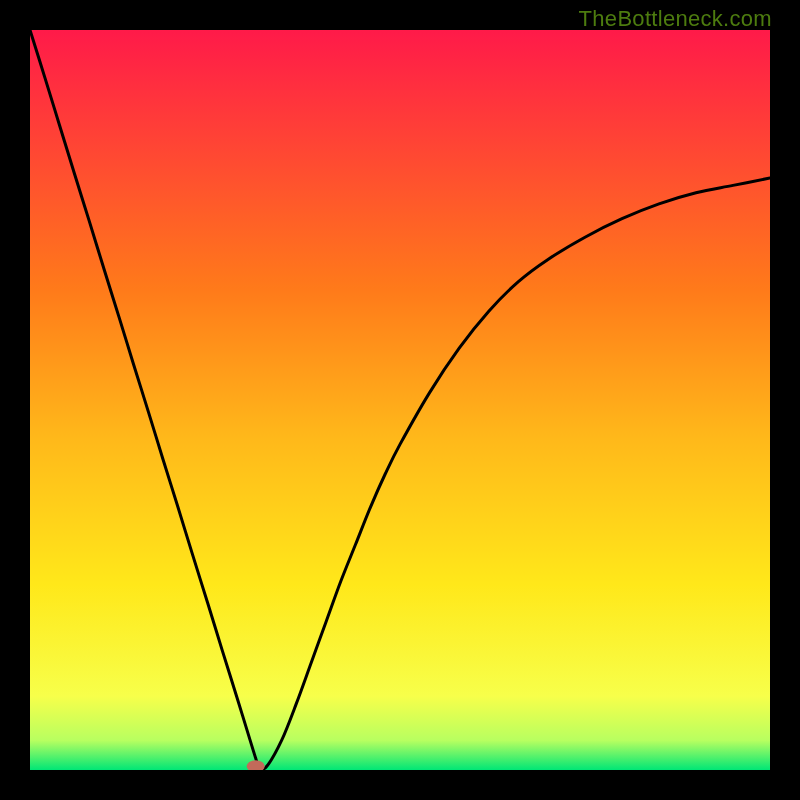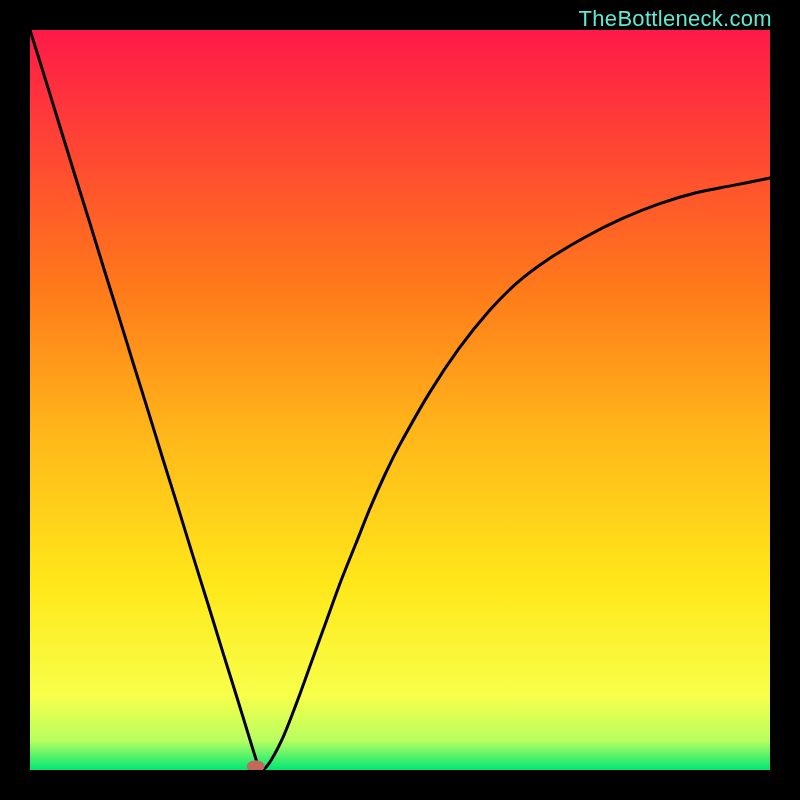--- a/index.html
+++ b/index.html
@@ -21,21 +21,21 @@
   position: absolute;
   left: 30px;
   top: 30px;
   width: 740px;
   height: 740px;
 }
 .watermark {
   position: absolute;
   top: 6px;
   right: 28px;
-  color: #5eead4;
+  color: #4d7c0f;
   font-size: 22px;
   font-weight: 500;
   letter-spacing: 0.3px;
 }
 svg { display: block; }
 </style>
 </head>
 <body>
 
 <div class="outer-frame">

